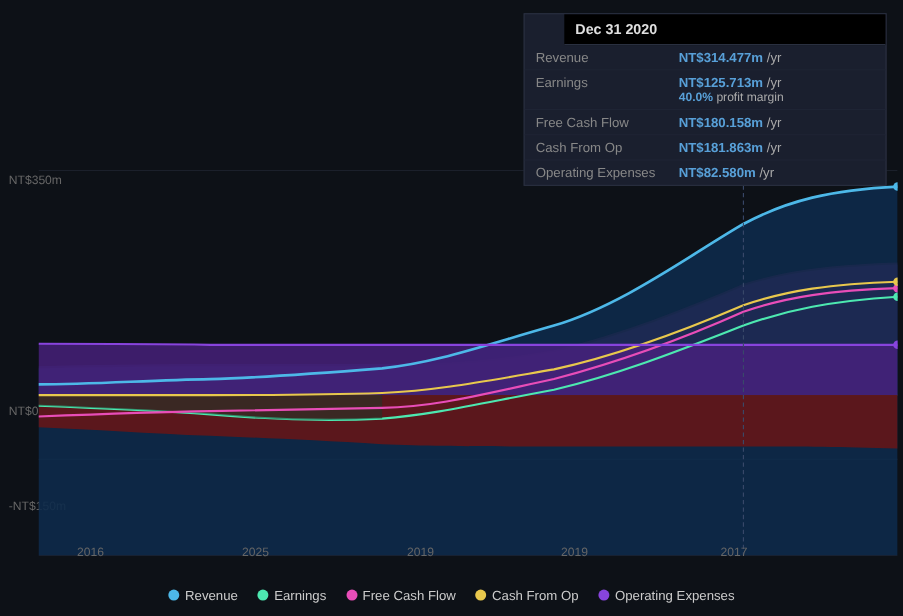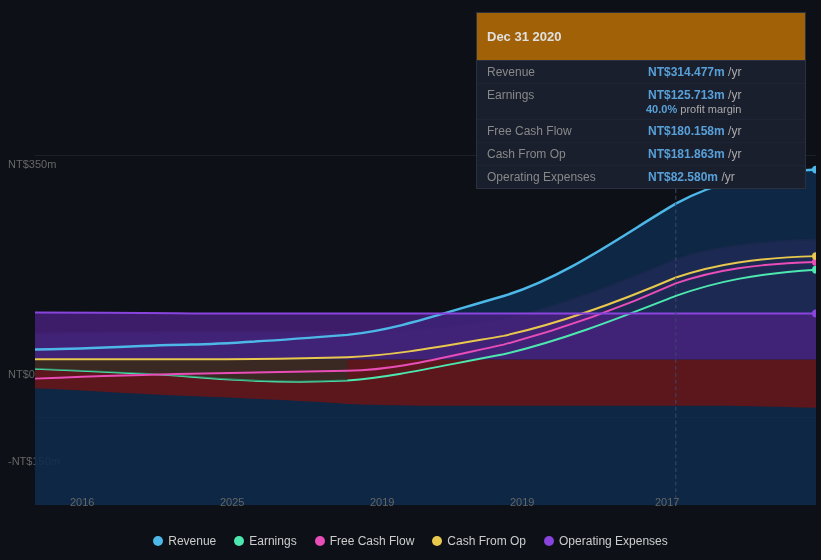--- a/index.html
+++ b/index.html
@@ -17,45 +17,45 @@
     .tooltip {
       position: absolute;
       top: 12px;
       right: 15px;
       background: #1a1f2e;
       border: 1px solid #2a3040;
       width: 330px;
       z-index: 10;
     }
     .tooltip-header {
-      background: #a16207;
-      padding: 16px 10px;
+      background: #000000;
+      padding: 6px 10px;
       font-size: 13px;
       font-weight: bold;
       color: #e0e0e0;
       border-bottom: 1px solid #2a3040;
+      margin-left: 36px;
     }
     .tooltip-row {
       display: flex;
       align-items: flex-start;
       padding: 4px 10px;
       border-bottom: 1px solid #1e2434;
     }
     .tooltip-row:last-child { border-bottom: none; }
     .tooltip-label {
       color: #888;
       font-size: 12px;
       width: 130px;
       flex-shrink: 0;
     }
     .tooltip-value {
       font-size: 12px;
       color: #58a0d8;
       font-weight: bold;
-      margin-left: 31px;
     }
     .tooltip-value .unit {
       color: #aaa;
       font-weight: normal;
     }
     .tooltip-sub {
       font-size: 11px;
       color: #aaa;
       margin-top: 1px;
       text-align: right;

